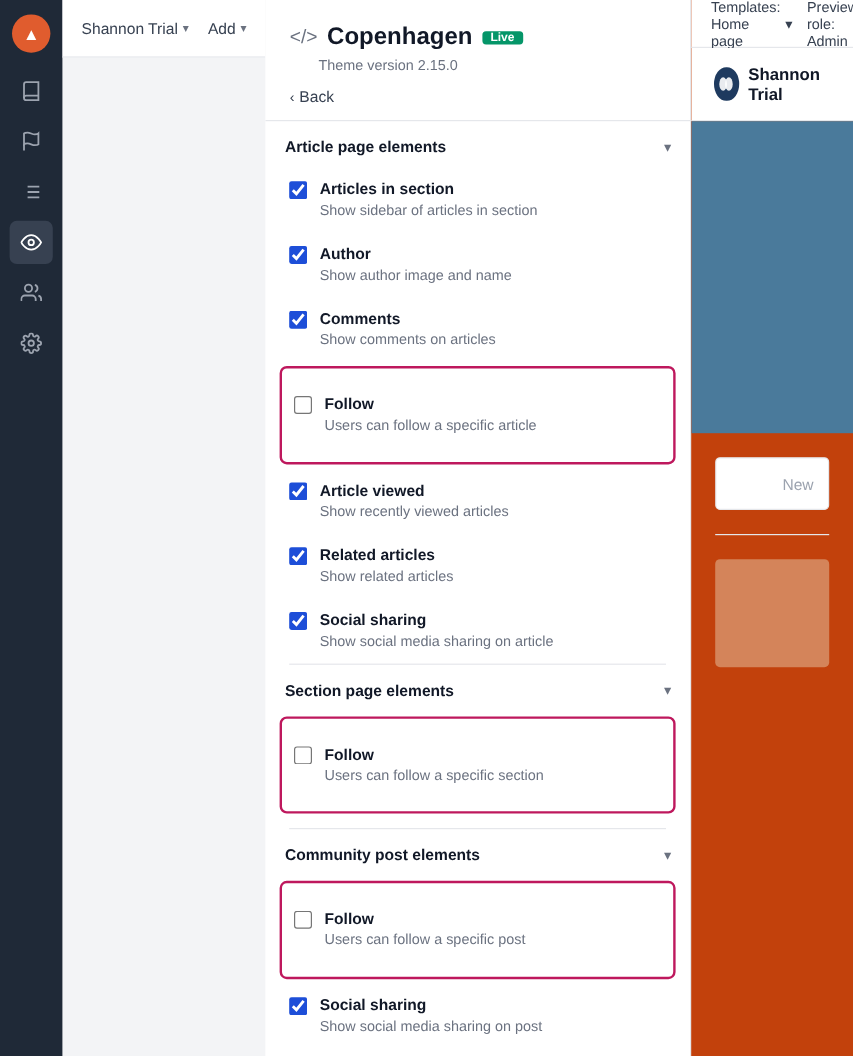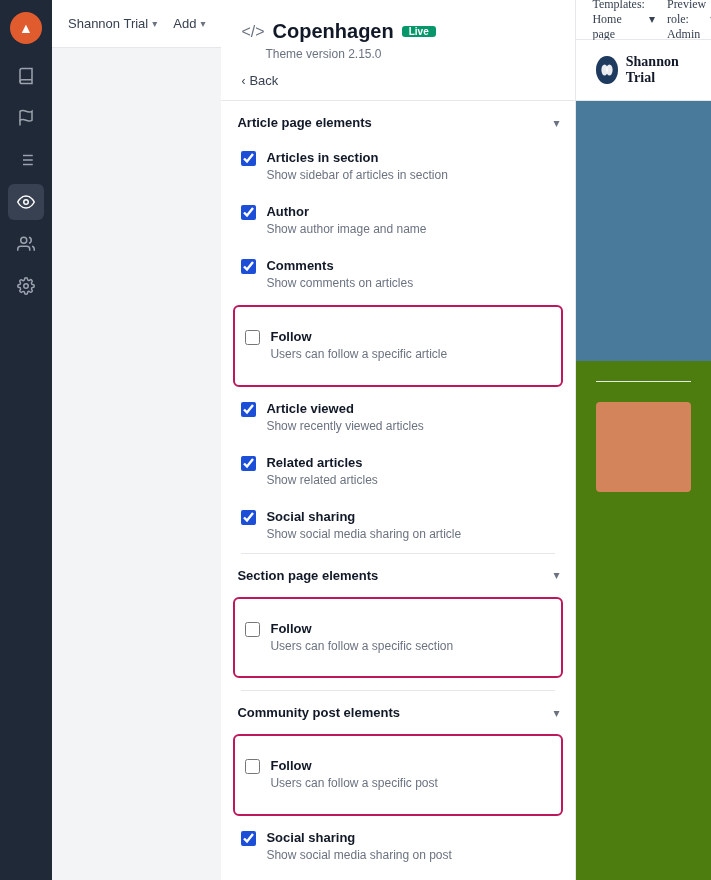--- a/index.html
+++ b/index.html
@@ -132,23 +132,22 @@
       cursor: pointer;
     }
     .checkbox-label { font-size: 13px; font-weight: 600; color: #111827; margin-bottom: 2px; }
     .checkbox-desc { font-size: 12px; color: #6b7280; line-height: 1.4; }
 
     
     .preview-pane {
       flex: 1;
       display: flex;
       flex-direction: column;
-      background: #4d7c0f;
+      background: #c2410c;
       overflow: hidden;
-      font-family: Liberation Serif, serif;
     }
     .preview-toolbar {
       height: 40px;
       background: #fff;
       border-bottom: 1px solid #e5e7eb;
       display: flex; align-items: center;
       padding: 0 16px; gap: 12px;
     }
     .preview-toolbar-item {
       display: flex; align-items: center; gap: 4px;
@@ -425,20 +424,23 @@
                   <ellipse cx="7" cy="7" rx="4" ry="7" fill="white" fill-opacity="0.9"></ellipse>
                   <ellipse cx="13" cy="7" rx="4" ry="7" fill="white" fill-opacity="0.9"></ellipse>
                 </svg>
             </div>
             <span class="preview-brand-name">Shannon Trial</span>
           </div>
         </div>
 
         <div class="preview-hero"></div>
 
+        <div class="preview-search-bar">
+          <span style="margin-left:auto;">New</span>
+        </div>
 
         <hr class="preview-divider">
 
         <div class="preview-orange-block"></div>
       </div>
     </div>
   </div>
 </div>
 
 </body></html>

